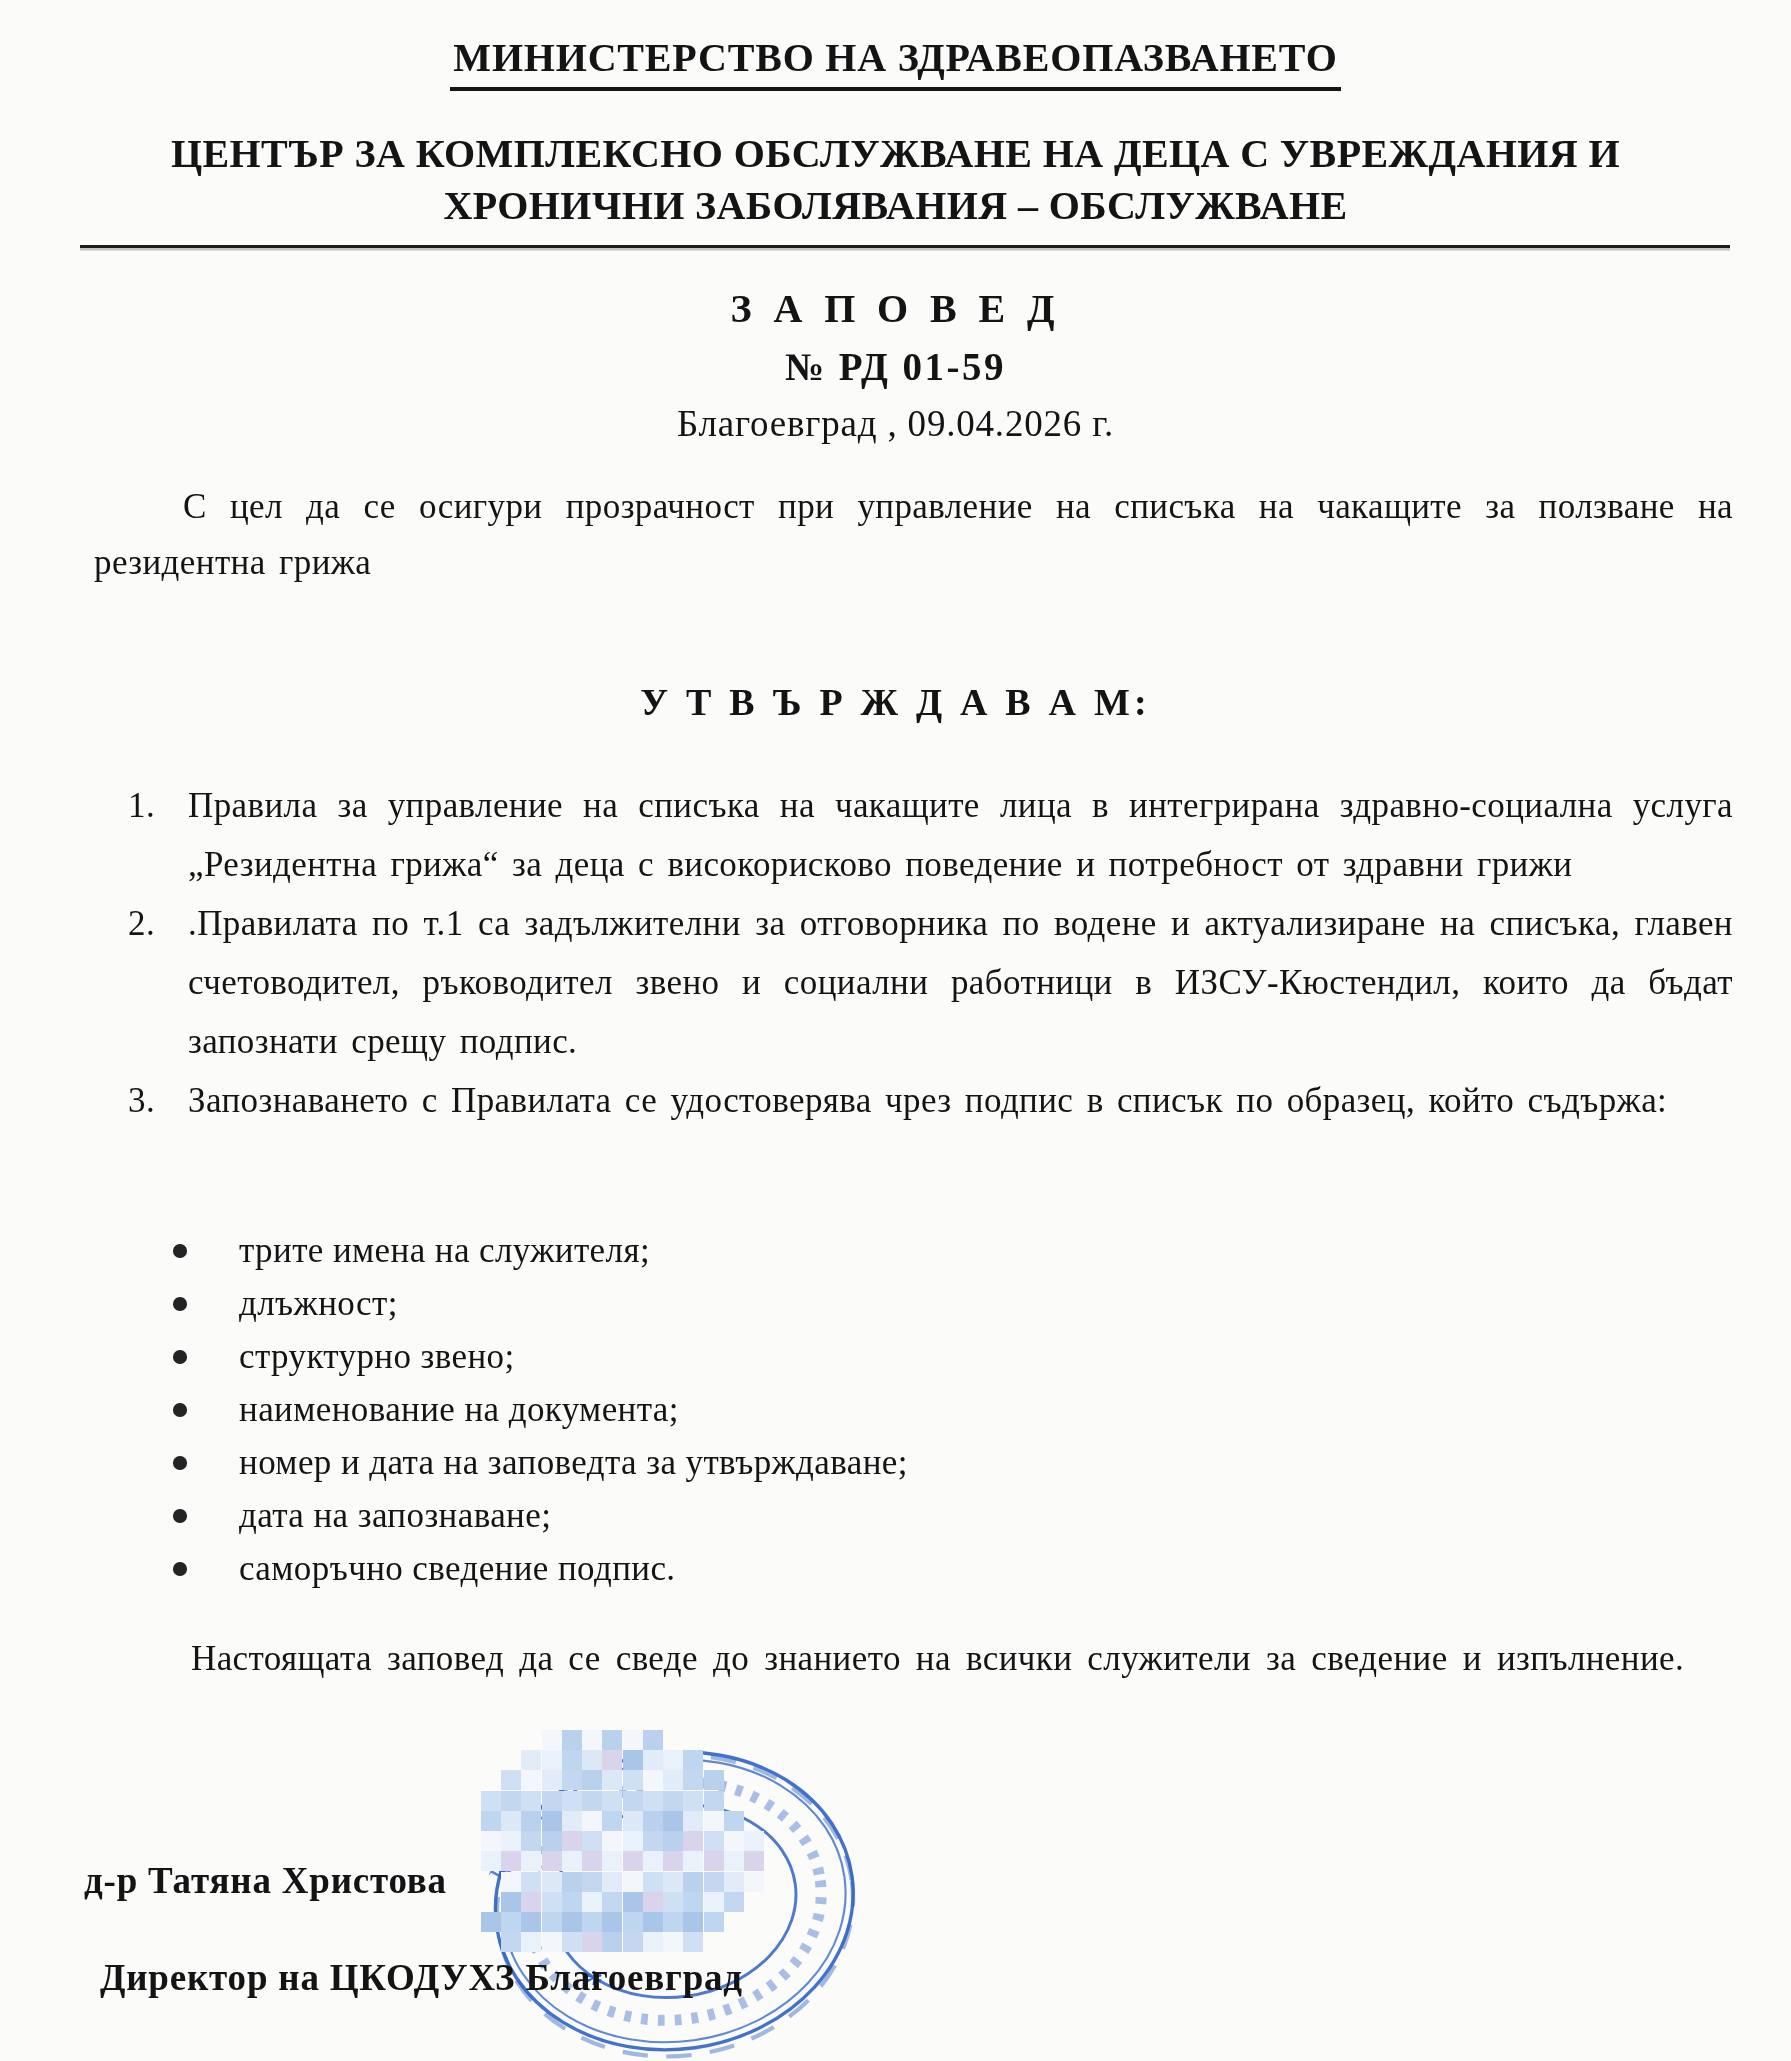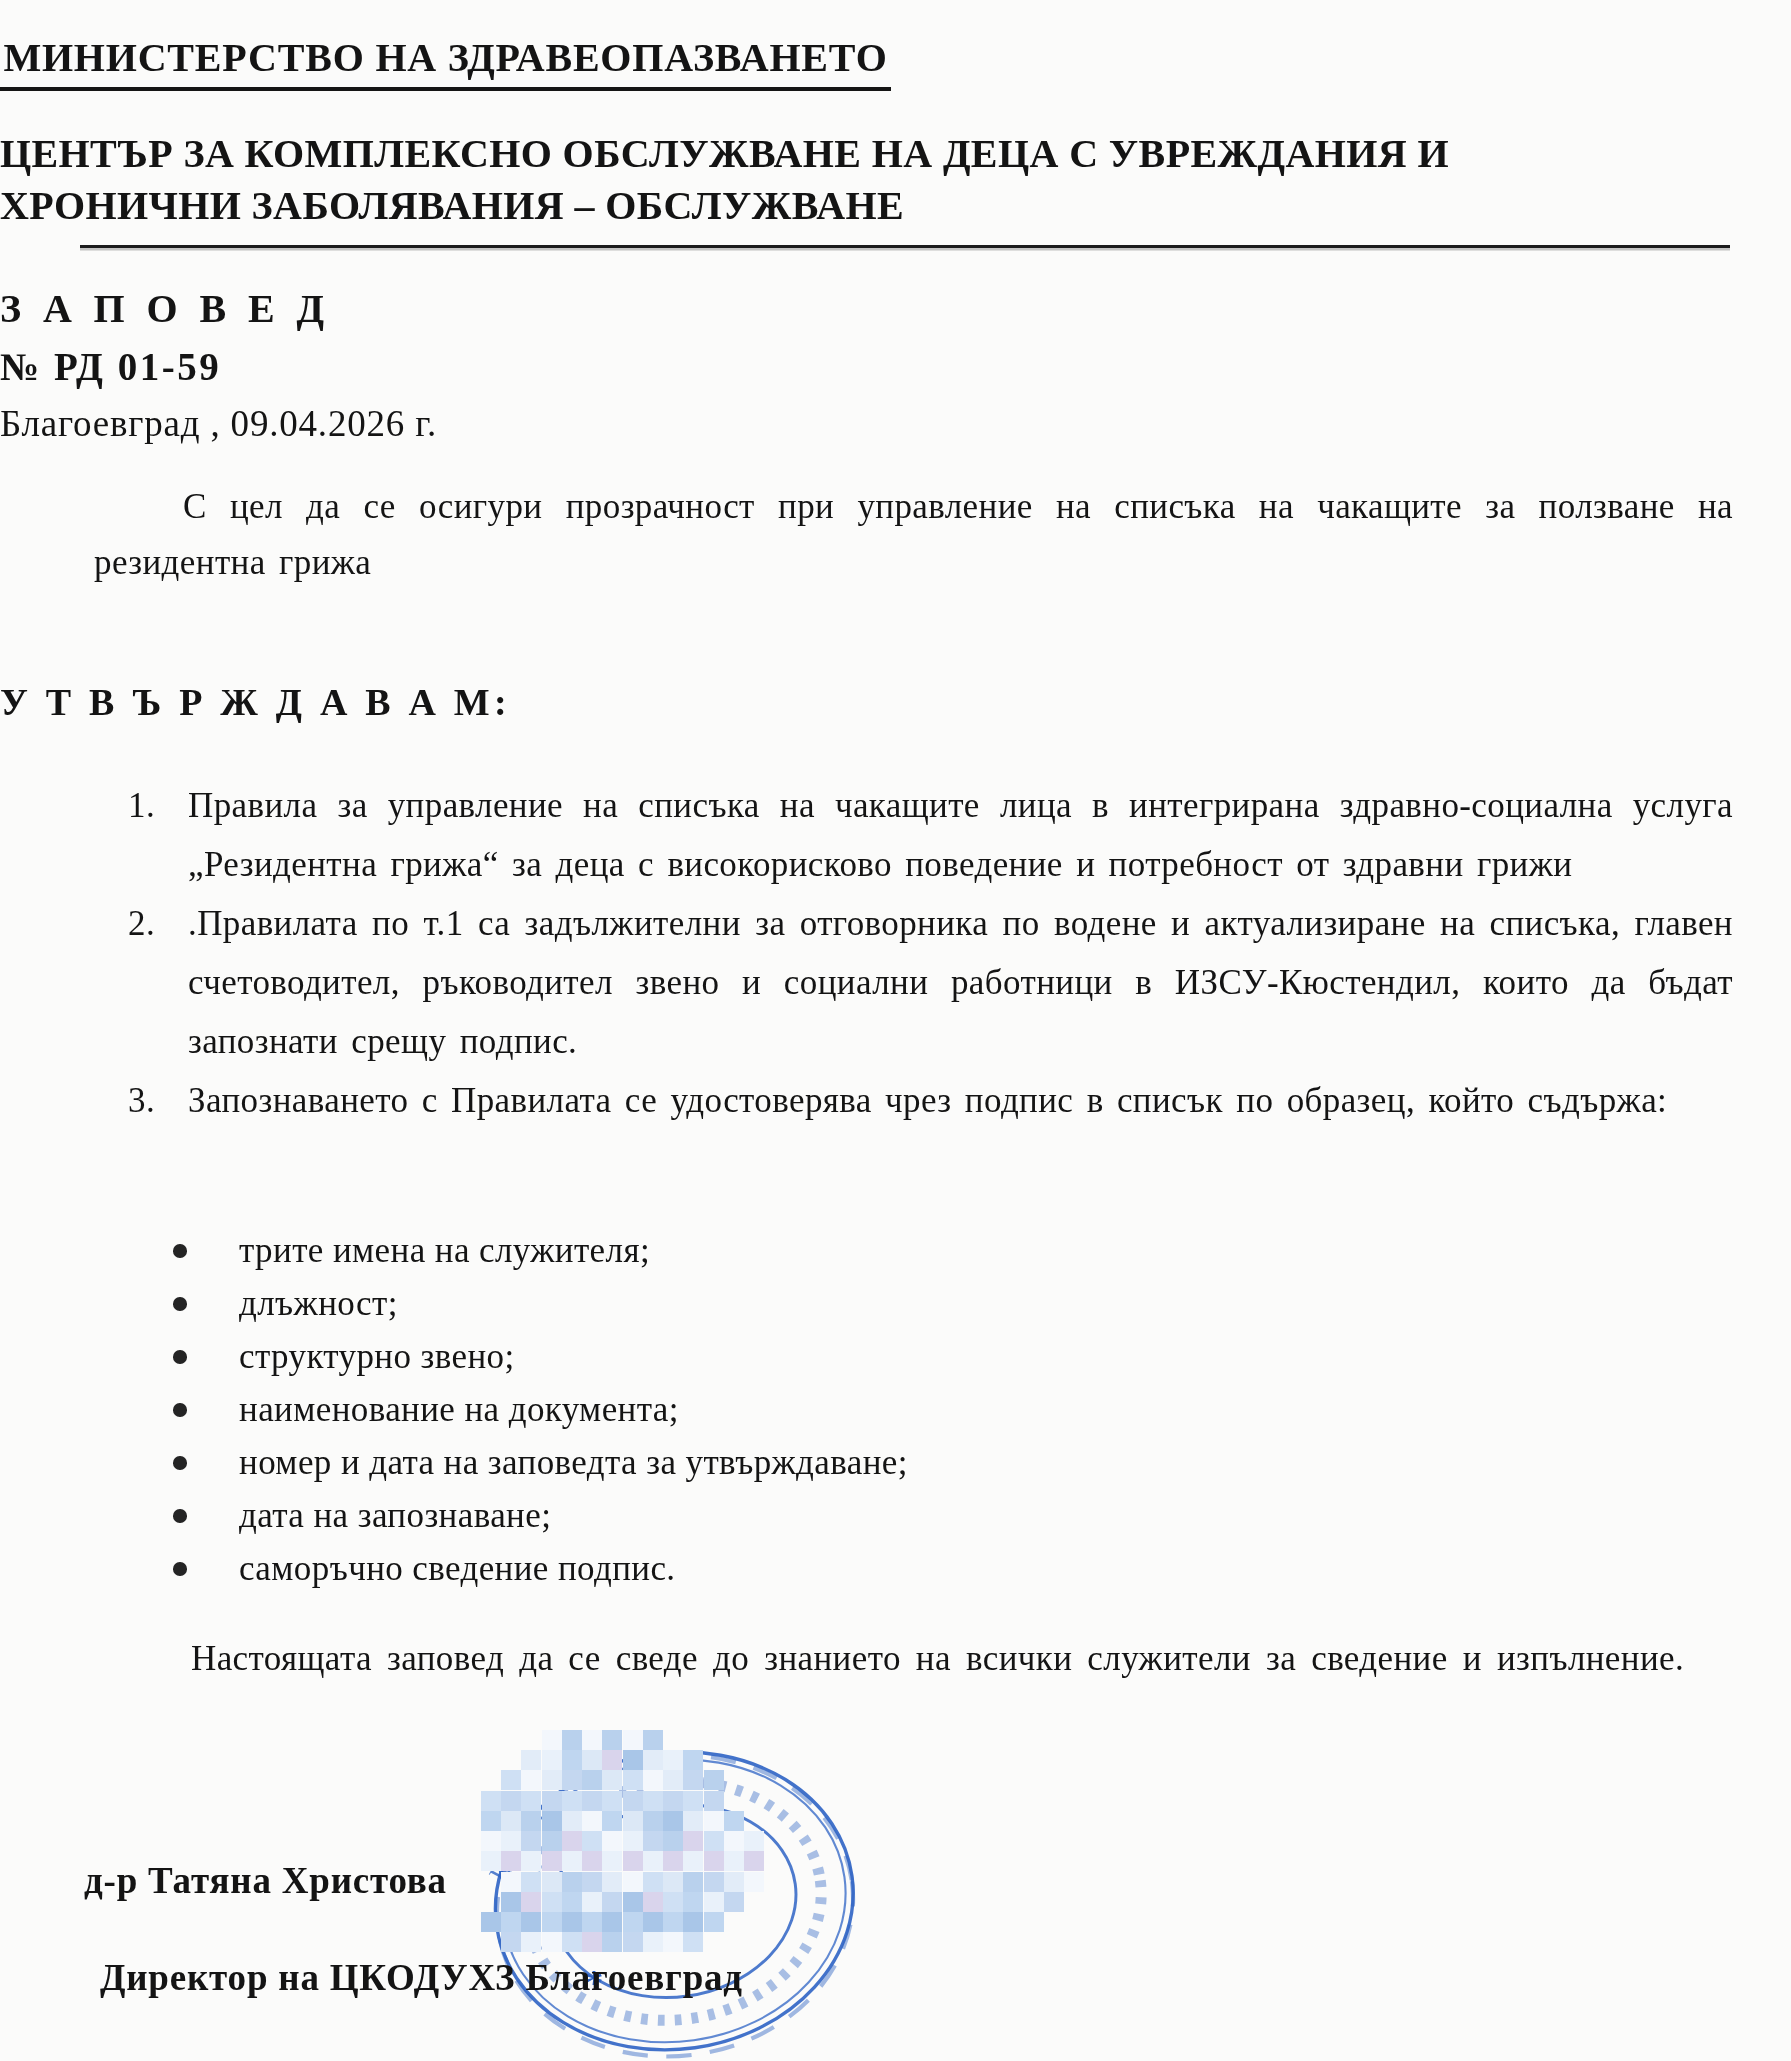--- a/index.html
+++ b/index.html
@@ -5,21 +5,21 @@
   html,body{margin:0;padding:0;background:#e8e8e8;}
   .page{
     position:relative;
     width:1791px;height:2062px;
     margin:0 auto;
     background:#fbfbfa;
     color:#141414;
     font-family:"Liberation Serif","DejaVu Serif",serif;
     overflow:hidden;
   }
-  .centered{position:absolute;left:0;width:100%;}
+  .centered{position:absolute;left:0;width:100%;text-align:center;}
   .ministry{
     top:34px;font-size:40px;font-weight:bold;letter-spacing:0.8px;
   }
   .ministry .underline{
     display:inline-block;border-bottom:4.2px solid #151515;padding:0 3.4px 5.9px 3.4px;
   }
   .center-name{
     top:128px;font-size:40px;font-weight:bold;line-height:52px;letter-spacing:0.4px;
   }
   .rule{

